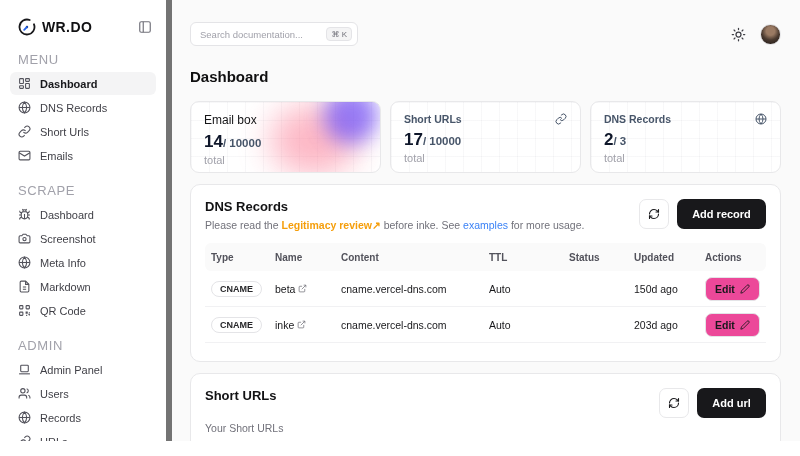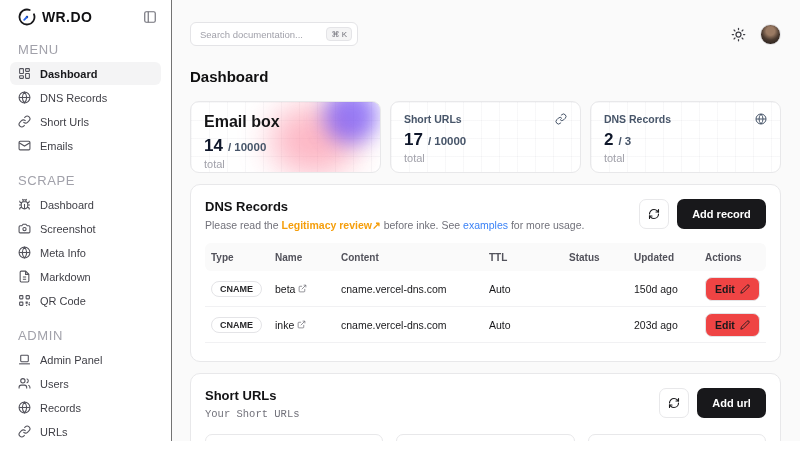--- a/index.html
+++ b/index.html
@@ -1,20 +1,20 @@
 <!DOCTYPE html>
 <html><head>
 <meta charset="utf-8">
 <style>
   * { margin:0; padding:0; box-sizing:border-box; }
   html,body { width:800px; height:456px; background:#fff; font-family:"Liberation Sans", sans-serif; -webkit-font-smoothing:antialiased; }
   .app { display:flex; width:800px; height:441px; overflow:hidden; background:#fafafa; }
 
   
-  .sidebar { width:172px; min-width:172px; background:#fff; border-right:1px solid #737373; padding:8px 10px 0 10px; }
+  .sidebar { width:172px; min-width:172px; background:#fff; border-right:6px solid #737373; padding:18px 10px 0 10px; }
   .logo-row { display:flex; align-items:center; padding:0 4px 0 8px; }
   .logo-mark { width:18px; height:18px; margin-right:6px; }
   .logo-text { font-size:14px; font-weight:800; letter-spacing:.4px; color:#111113; }
   .collapse-btn { margin-left:auto; color:#71717a; width:14px; height:14px; cursor:pointer; }
   .section-label { font-size:13px; color:#a1a1aa; letter-spacing:.6px; margin:16px 0 5px 8px; text-transform:uppercase; }
   .side-item { display:flex; align-items:center; gap:9px; padding:5px 8px; border-radius:6px; font-size:11px; color:#3f3f46; margin-bottom:1px; cursor:pointer; }
   .side-item .sicon { width:13px; height:13px; color:#52525b; flex:0 0 auto; display:flex; }
   .side-item.active { background:#f4f4f5; color:#18181b; font-weight:700; }
   .side-item svg { width:13px; height:13px; }
 
@@ -32,24 +32,24 @@
   .page-title { font-size:15px; font-weight:800; color:#0f0f10; margin-top:22px; }
 
   
   .stats { display:flex; gap:9px; margin-top:16px; }
   .stat-card { position:relative; flex:1; height:72px; background:#fff; border:1px solid #e8e8ea; border-radius:9px; padding:11px 13px; overflow:hidden;
     background-image:
       linear-gradient(to right, rgba(120,120,140,.055) 1px, transparent 1px),
       linear-gradient(to bottom, rgba(120,120,140,.055) 1px, transparent 1px);
     background-size:18px 18px; }
   .stat-head { display:flex; align-items:flex-start; justify-content:space-between; position:relative; z-index:2; }
-  .stat-title-strong { font-size:16px; font-weight:700; color:#151517; }
+  .stat-title-strong { font-size:12px; font-weight:400; color:#151517; }
   .stat-title-muted { font-size:10.5px; font-weight:600; color:#475569; }
   .stat-icon { width:12px; height:12px; color:#475569; }
-  .stat-valrow { display:flex; align-items:baseline; gap:5px; margin-top:5px; position:relative; z-index:2; }
+  .stat-valrow { display:flex; align-items:baseline; margin-top:5px; position:relative; z-index:2; }
   .stat-value { font-size:17px; font-weight:800; color:#0f172a; }
   .stat-limit { font-size:11.5px; font-weight:600; color:#475569; }
   .stat-caption { font-size:11px; color:#a1a1aa; margin-top:2px; position:relative; z-index:2; }
   .blob-pink { position:absolute; right:22px; top:2px; width:88px; height:72px; border-radius:50%;
                background:#fb7d96; opacity:.55; filter:blur(16px); z-index:1; }
   .blob-purple { position:absolute; right:2px; top:-14px; width:54px; height:56px; border-radius:50%;
                background:#6d4bf5; opacity:.7; filter:blur(10px); z-index:1; }
 
   
   .panel { background:#fff; border:1px solid #e8e8ea; border-radius:10px; margin-top:11px; padding:14px 14px 18px 14px; }
@@ -69,25 +69,25 @@
   .tbl-row { display:grid; grid-template-columns:64px 66px 148px 80px 65px 71px 1fr; align-items:center; padding:0 6px; }
   .tbl-header { background:#fafafa; border-radius:6px; height:28px; }
   .tbl-header .th { font-size:10px; font-weight:700; color:#52525b; }
   .tbl-body-row { height:36px; border-bottom:1px solid #f1f1f3; }
   .td { font-size:10.5px; color:#18181b; }
   .pill { display:inline-block; border:1px solid #e4e4e7; border-radius:999px; padding:2px 8px; font-size:9px; font-weight:600; color:#27272a; background:#fff; }
   .name-cell { display:flex; align-items:center; gap:3px; cursor:pointer; }
   .name-cell svg { width:9px; height:9px; color:#71717a; }
   .toggle { width:30px; height:17px; border-radius:999px; background:#18181b; position:relative; cursor:pointer; }
   .toggle .knob { position:absolute; right:2px; top:2px; width:13px; height:13px; border-radius:50%; background:#fff; }
-  .edit-btn { display:inline-flex; align-items:center; gap:5px; border:1px solid #e4e4e7; background:#ef4444; border-radius:7px; height:24px; padding:0 9px; font-size:10.5px; font-weight:600; color:#18181b; cursor:pointer; font-family:"Liberation Sans", sans-serif; }
+  .edit-btn { display:inline-flex; align-items:center; gap:5px; border:1px solid #e4e4e7; background:#ec4899; border-radius:7px; height:24px; padding:0 9px; font-size:10.5px; font-weight:600; color:#18181b; cursor:pointer; font-family:"Liberation Sans", sans-serif; }
   .edit-btn svg { width:10px; height:10px; }
 
   
-  .sub-title { font-size:10.5px; color:#71717a; margin-top:5px;font-family:Liberation Mono, monospace; }
+  .sub-title { font-size:10.5px; color:#71717a; margin-top:19px; }
   .filters { display:flex; gap:13px; margin-top:14px; }
   .filter-input { flex:1; height:26px; border:1px solid #e8e8ea; border-radius:7px; background:#fff; font-size:10px; color:#3f3f46; padding:0 9px; font-family:"Liberation Sans", sans-serif; }
   .filter-input::placeholder { color:#a1a1aa; }
   .bottom-mask { position:absolute; left:0; right:0; bottom:0; height:15px; background:#fff; }
 </style>
 </head>
 <body>
 
 <div class="app">
 

